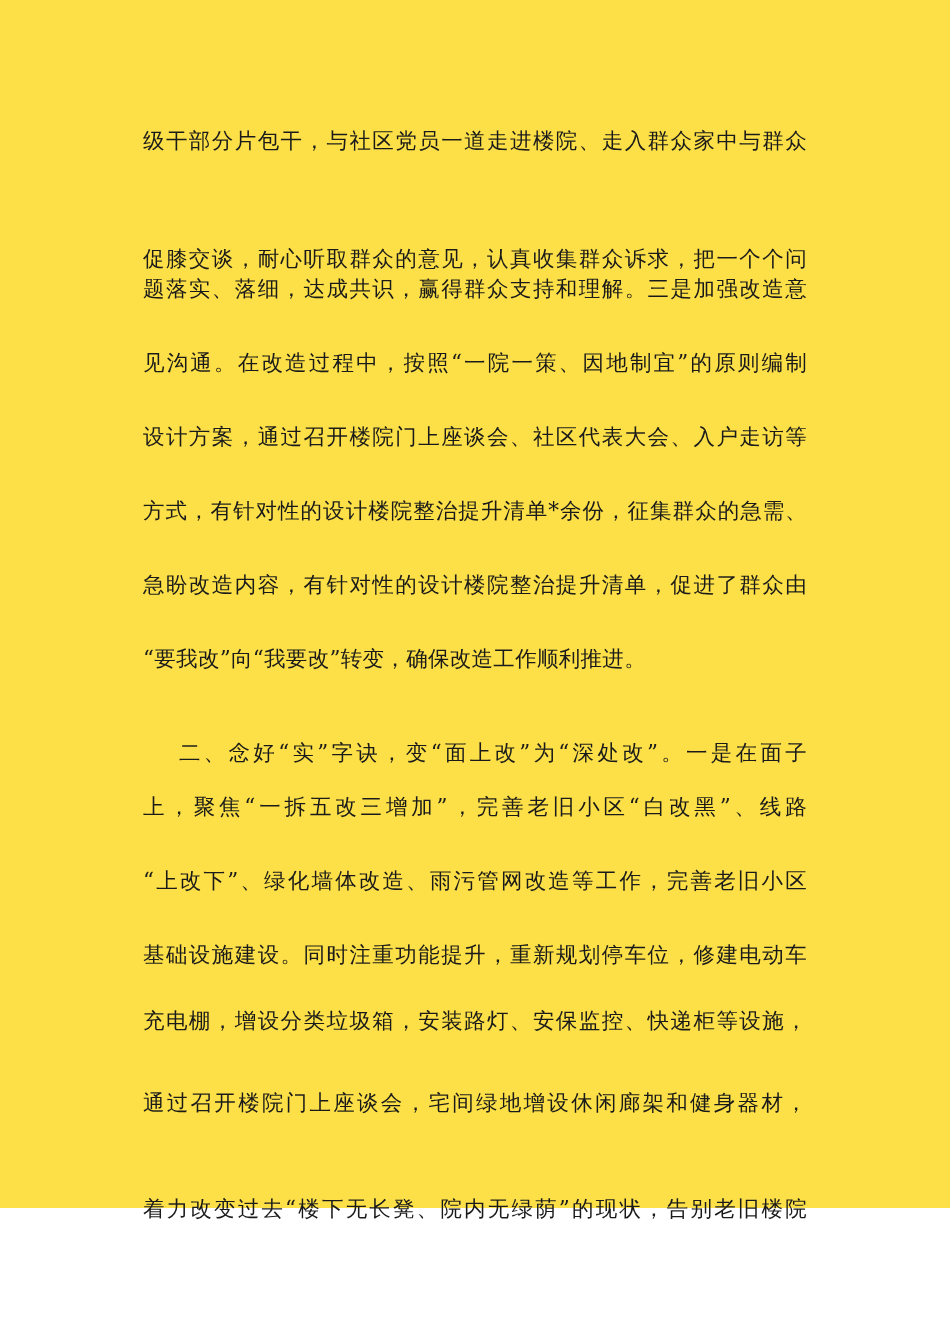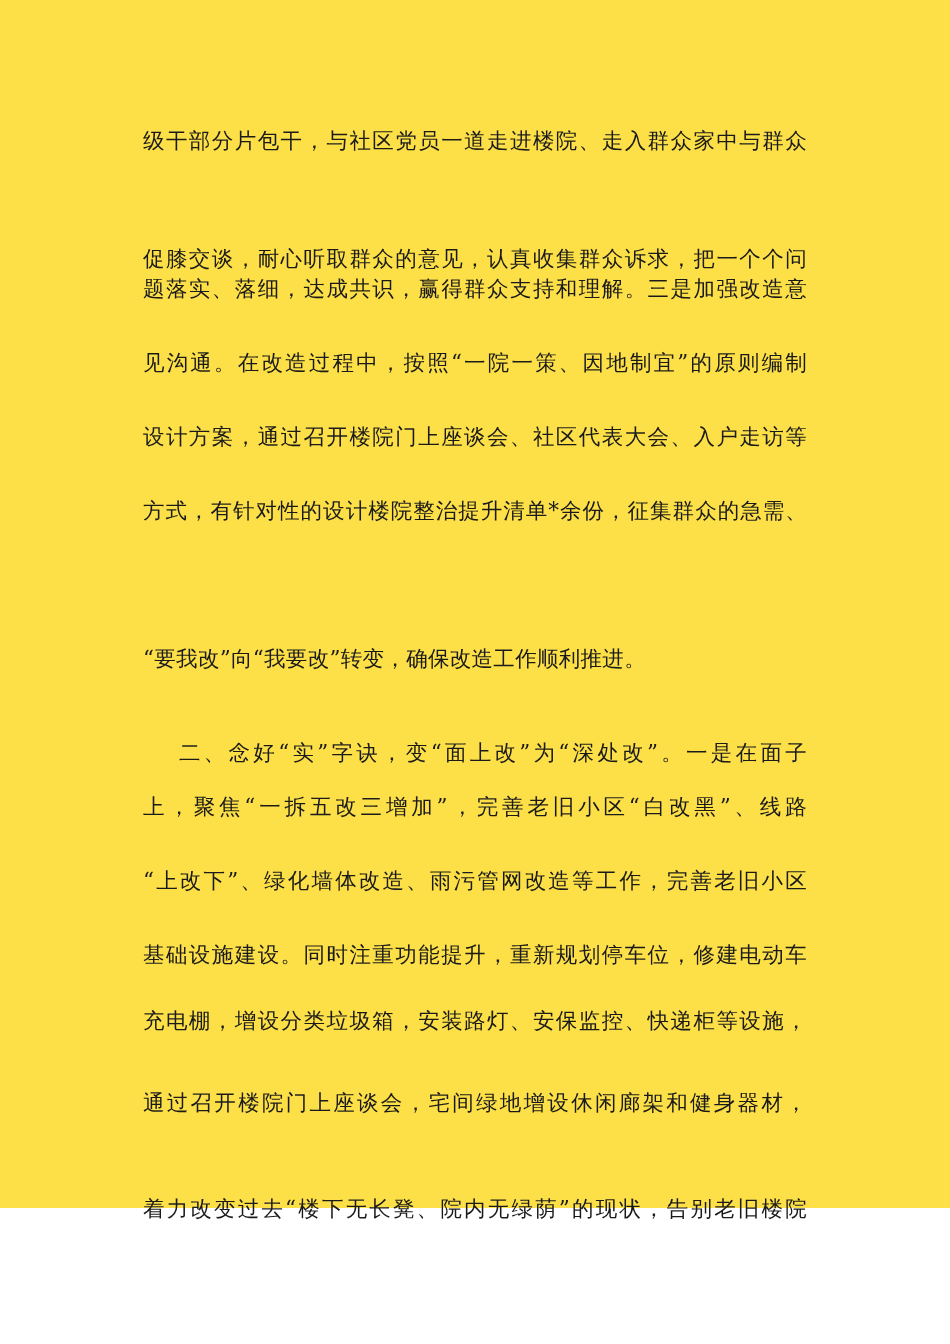--- a/index.html
+++ b/index.html
@@ -49,20 +49,21 @@
 <body>
 
 <div class="page">
 
   <div class="line" style="top:126px;">级干部分片包干，与社区党员一道走进楼院、走入群众家中与群众</div>
   <div class="line" style="top:200px;margin-top:44px;">促膝交谈，耐心听取群众的意见，认真收集群众诉求，把一个个问</div>
   <div class="line" style="top:274px;">题落实、落细，达成共识，赢得群众支持和理解。三是加强改造意</div>
   <div class="line" style="top:422px;">设计方案，通过召开楼院门上座谈会、社区代表大会、入户走访等</div>
   <div class="line" style="top:348px;">见沟通。在改造过程中，按照“一院一策、因地制宜”的原则编制</div>
   <div class="line" style="top:496px;">方式，有针对性的设计楼院整治提升清单*余份，征集群众的急需、</div>
+  <div class="line" style="top:570px;">急盼改造内容，有针对性的设计楼院整治提升清单，促进了群众由</div>
   <div class="line last" style="top:644px;">“要我改”向“我要改”转变，确保改造工作顺利推进。</div>
 
   <div class="line indent" style="top:718px;">二、念好“实”字诀，变“面上改”为“深处改”。一是在面子</div>
   <div class="line" style="top:792px;">上，聚焦“一拆五改三增加”，完善老旧小区“白改黑”、线路</div>
   <div class="line" style="top:866px;">“上改下”、绿化墙体改造、雨污管网改造等工作，完善老旧小区</div>
   <div class="line" style="top:940px;">基础设施建设。同时注重功能提升，重新规划停车位，修建电动车</div>
   <div class="line" style="top:1006px;">充电棚，增设分类垃圾箱，安装路灯、安保监控、快递柜等设施，</div>
   <div class="line" style="top:1088px;">通过召开楼院门上座谈会，宅间绿地增设休闲廊架和健身器材，</div>
   <div class="line" style="top:1194px;">着力改变过去“楼下无长凳、院内无绿荫”的现状，告别老旧楼院</div>
 

